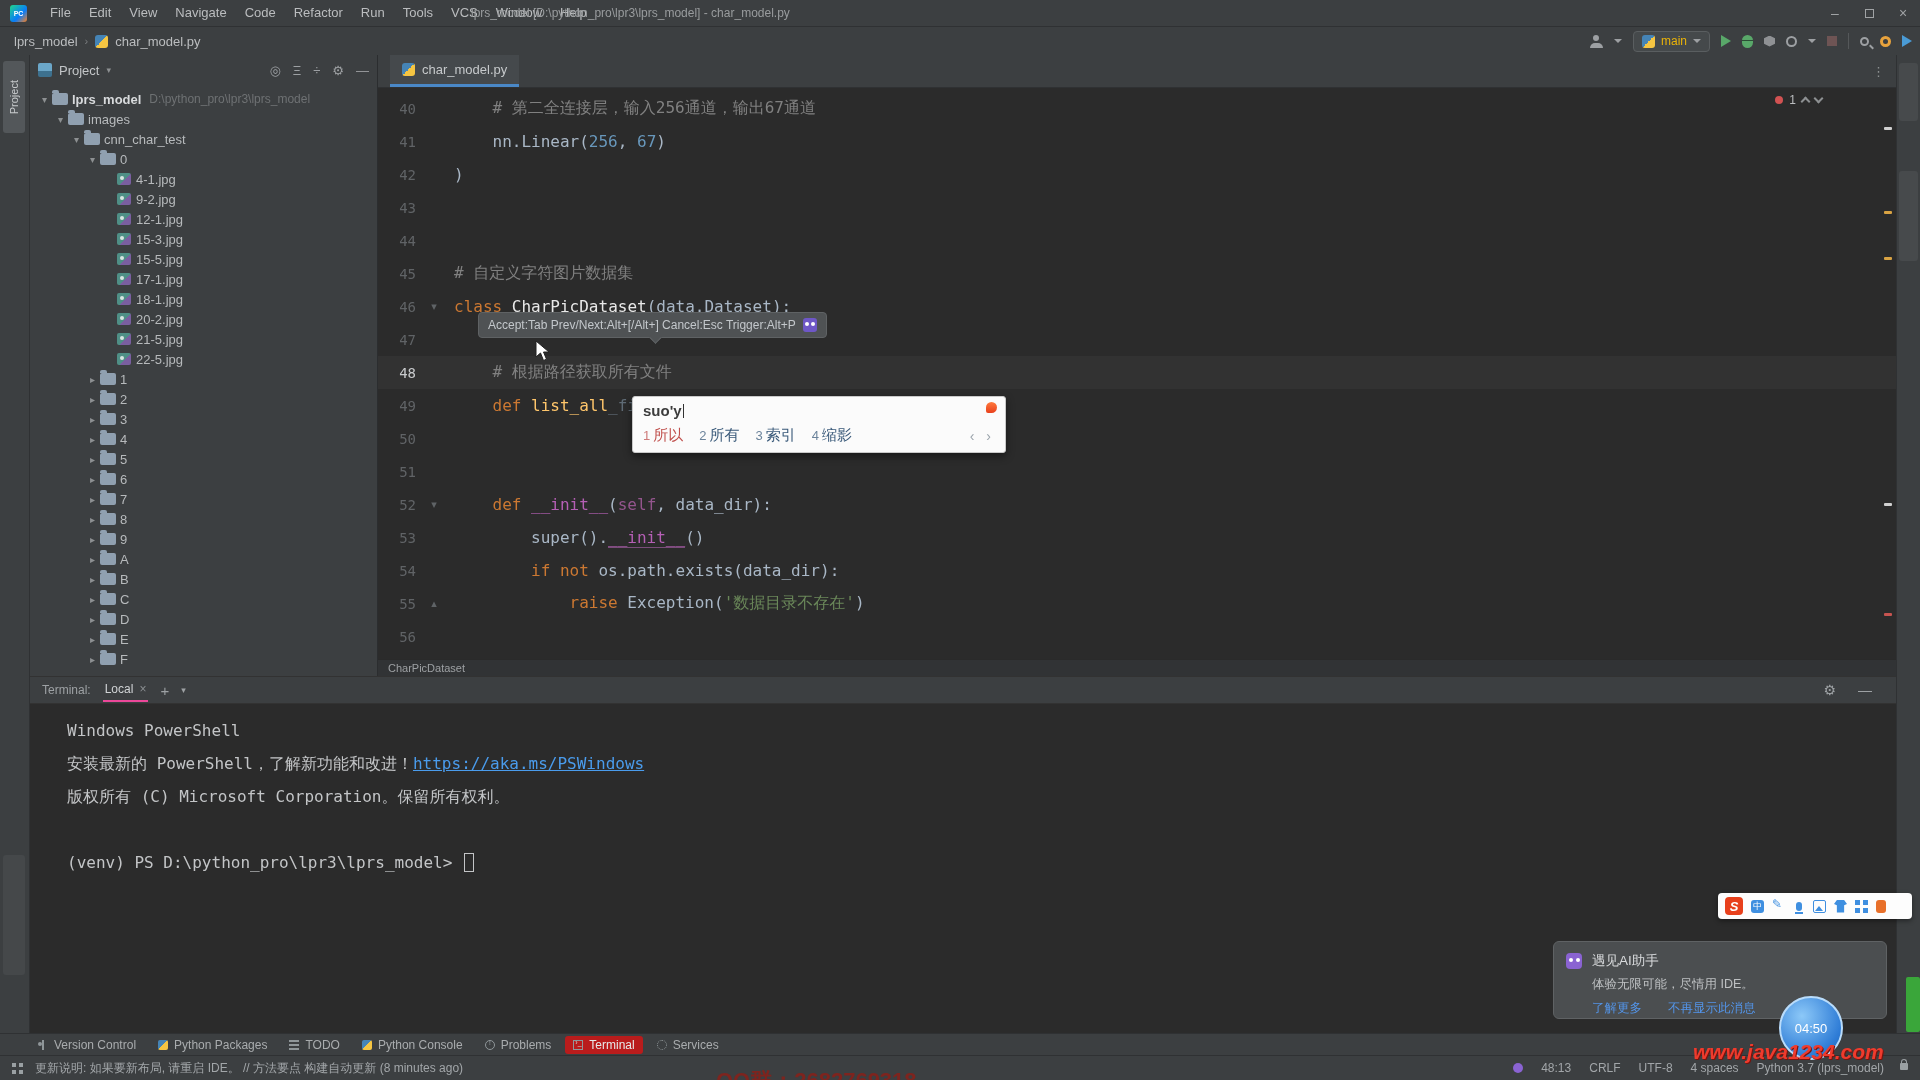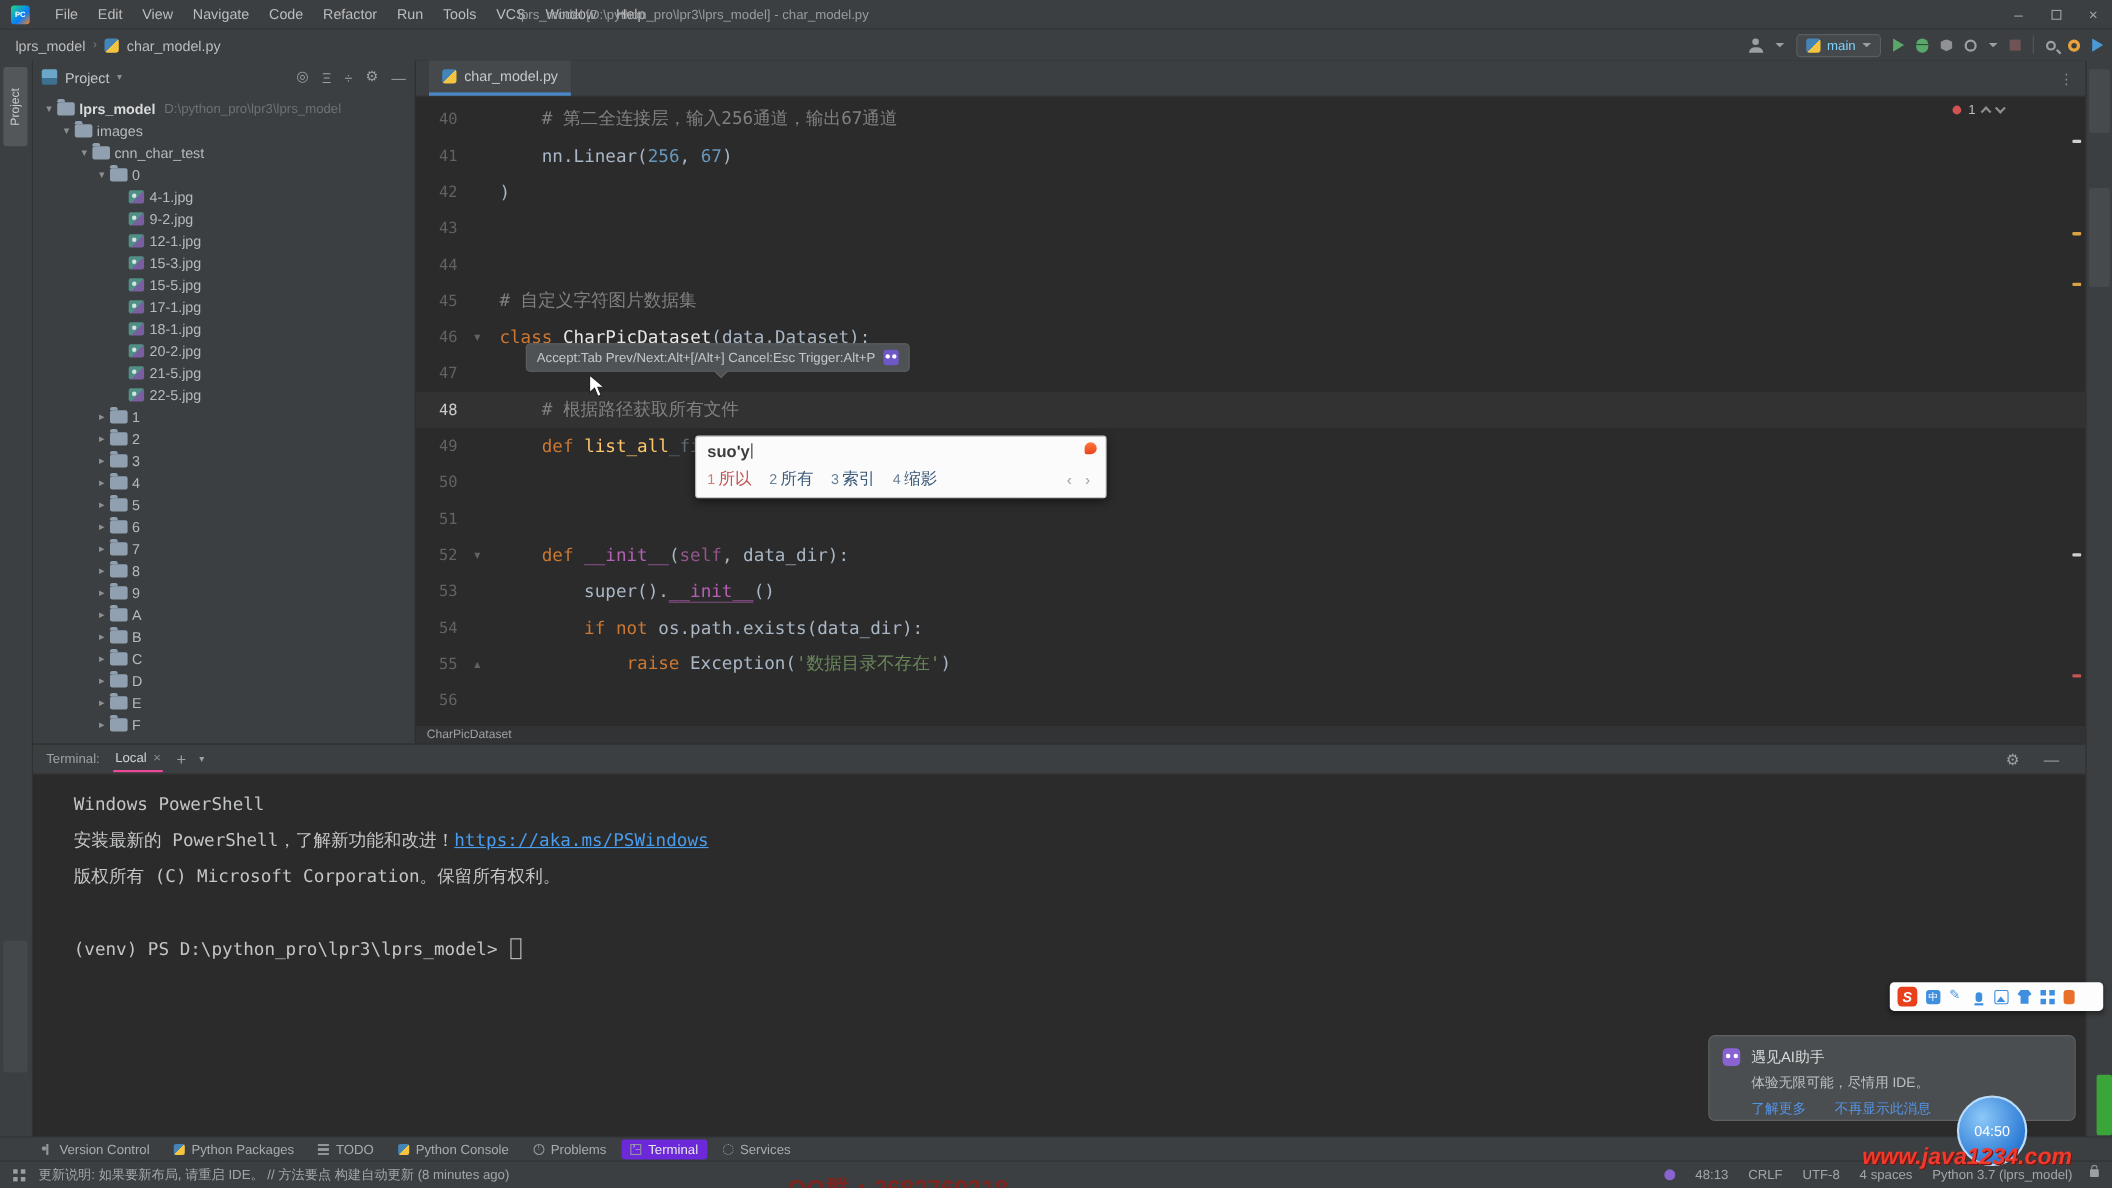--- a/index.html
+++ b/index.html
@@ -24,21 +24,21 @@
   
   .navbar{height:28px;display:flex;align-items:center;background:#3c3f41;position:relative;}
   .crumbs{display:flex;align-items:center;margin-left:14px;gap:7px;font-size:13px;color:#bbbdbf;}
   .crumb-sep{color:#7a7d7f;font-size:11px;}
   .pyicon{width:13px;height:13px;border-radius:3px;background:linear-gradient(135deg,#4584b6 50%,#f5c542 50%);display:inline-block;}
   .navright{position:absolute;right:8px;top:0;height:28px;display:flex;align-items:center;gap:11px;}
   .usericon{width:13px;height:13px;position:relative;}
   .usericon:before{content:"";position:absolute;left:3.5px;top:0;width:6px;height:6px;border-radius:50%;background:#9da0a3;}
   .usericon:after{content:"";position:absolute;left:0;bottom:0;width:13px;height:5px;border-radius:6px 6px 0 0;background:#9da0a3;}
   .ddarrow{width:0;height:0;border-left:4px solid transparent;border-right:4px solid transparent;border-top:4px solid #9da0a3;display:inline-block;}
-  .runcfg{height:21px;display:flex;align-items:center;gap:6px;padding:0 8px;background:#45494b;border:1px solid #5a5e60;border-radius:4px;font-size:12px;color:#7dd3fc;}
+  .runcfg{height:21px;display:flex;align-items:center;gap:6px;padding:0 8px;background:#45494b;border:1px solid #5a5e60;border-radius:4px;font-size:12px;color:#eab308;}
   .playicon{width:0;height:0;border-top:6px solid transparent;border-bottom:6px solid transparent;border-left:10px solid #59a869;}
   .bugicon{width:11px;height:13px;border-radius:6px;background:#59a869;position:relative;}
   .bugicon:before{content:"";position:absolute;left:0;right:0;top:5px;height:1px;background:#2b4f35;}
   .covicon{width:11px;height:11px;background:#9da0a3;clip-path:polygon(50% 0,100% 25%,100% 75%,50% 100%,0 75%,0 25%);opacity:.85;}
   .proficon{width:11px;height:11px;border:2px solid #9da0a3;border-radius:50%;position:relative;}
   .stopicon{width:10px;height:10px;background:#6e5454;}
   .vsep{width:1px;height:16px;background:#55585a;}
   .searchicon{width:9px;height:9px;border:2px solid #9da0a3;border-radius:50%;position:relative;}
   .searchicon:after{content:"";position:absolute;left:7px;top:7px;width:5px;height:2px;background:#9da0a3;transform:rotate(45deg);}
   .donut{width:11px;height:11px;border:3px solid #e8a33d;border-radius:50%;}
@@ -114,21 +114,21 @@
   .ttab .x{color:#8a8e91;}
   .tplus{font-size:15px;}
   .thead-right{position:absolute;right:24px;top:5px;display:flex;gap:22px;color:#9da1a4;font-size:14px;}
   .tbody{padding:10px 0 0 37px;font-size:16px;color:#c3c5c7;line-height:33px;}
   .tlink{color:#4a9ced;text-decoration:underline;}
   .tcursor{display:inline-block;width:10px;height:19px;border:1px solid #c3c5c7;vertical-align:-4px;margin-left:2px;}
 
   
   .toolbar{height:22px;background:#3c3f41;border-top:1px solid #2f3133;display:flex;align-items:center;padding-left:30px;gap:6px;}
   .tbitem{display:flex;align-items:center;gap:6px;padding:2px 8px;font-size:12px;color:#a9acae;border-radius:3px;}
-  .tbitem.active{background:#6d28d9;color:#e6e8e9;}
+  .tbitem.active{background:#b91c1c;color:#e6e8e9;}
   .ic10{width:10px;height:10px;flex:none;position:relative;}
   .i-branch:before{content:"";position:absolute;left:4px;top:0;width:2px;height:10px;background:#8f9699;}
   .i-branch:after{content:"";position:absolute;left:0;top:2px;width:4px;height:4px;border-radius:50%;background:#8f9699;}
   .i-python{background:linear-gradient(135deg,#4584b6 50%,#f5c542 50%);border-radius:2px;}
   .i-todo{background:repeating-linear-gradient(#8f9699 0 2px,transparent 2px 4px);}
   .i-problems{border:1.5px solid #8f9699;border-radius:50%;}
   .i-problems:before{content:"!";position:absolute;left:3px;top:-3px;font-size:8px;color:#8f9699;}
   .i-terminal{border:1.5px solid #8f9699;}
   .i-terminal:before{content:"›_";position:absolute;left:1px;top:-2px;font-size:7px;color:#cfd2d4;}
   .i-services{border:1.5px dotted #8f9699;border-radius:50%;}

